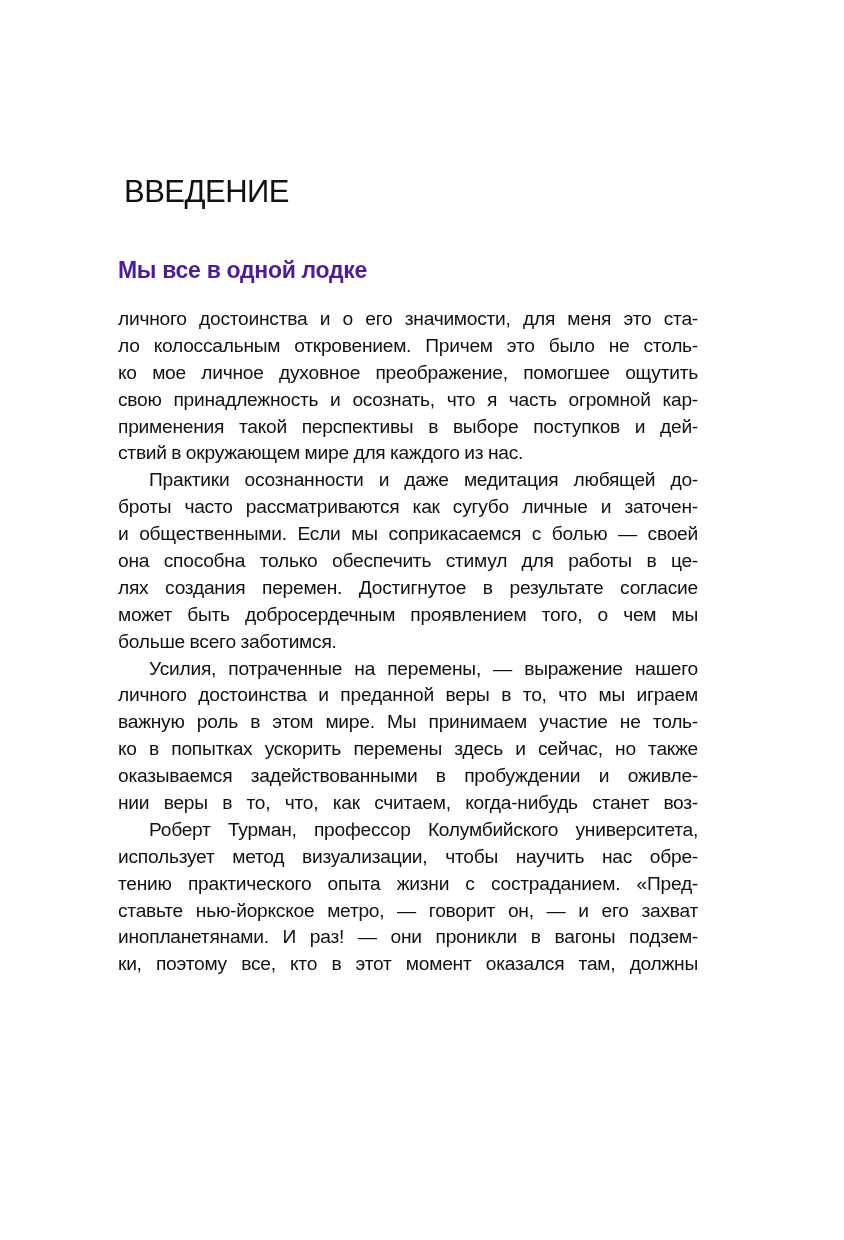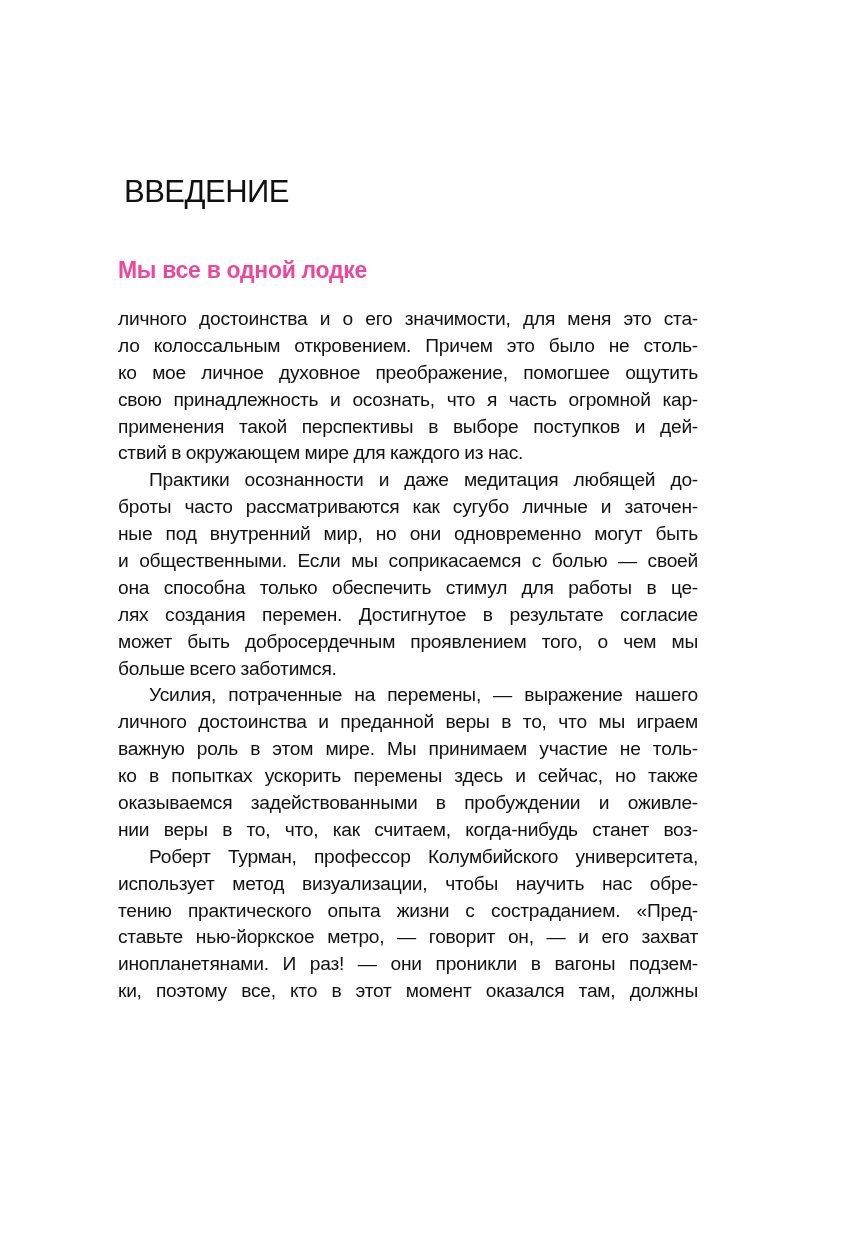--- a/index.html
+++ b/index.html
@@ -34,21 +34,21 @@
     }
     .section-title {
       position: absolute;
       top: 254px;
       left: 0;
       font-size: 23px;
       font-weight: bold;
       margin: 0;
       line-height: 32px;
       letter-spacing: -0.3px;
-      color: #ec4899;
+      color: #4c1d95;
     }
     .body-text {
       position: absolute;
       top: 306px;
       left: 0;
       width: 580px;
     }
     .para {
       margin: 0;
       font-size: 19.2px;
@@ -84,21 +84,20 @@
       <span class="line">личного достоинства и о его значимости, для меня это ста-</span>
       <span class="line">ло колоссальным откровением. Причем это было не столь-</span>
       <span class="line">ко мое личное духовное преображение, помогшее ощутить</span>
       <span class="line">свою принадлежность и осознать, что я часть огромной кар-</span>
       <span class="line">применения такой перспективы в выборе поступков и дей-</span>
       <span class="line last">ствий в окружающем мире для каждого из нас.</span>
     </p>
     <p class="para">
       <span class="line first">Практики осознанности и даже медитация любящей до-</span>
       <span class="line">броты часто рассматриваются как сугубо личные и заточен-</span>
-      <span class="line">ные под внутренний мир, но они одновременно могут быть</span>
       <span class="line">и общественными. Если мы соприкасаемся с болью — своей</span>
       <span class="line">она способна только обеспечить стимул для работы в це-</span>
       <span class="line">лях создания перемен. Достигнутое в результате согласие</span>
       <span class="line">может быть добросердечным проявлением того, о чем мы</span>
       <span class="line last">больше всего заботимся.</span>
     </p>
     <p class="para">
       <span class="line first">Усилия, потраченные на перемены, — выражение нашего</span>
       <span class="line">личного достоинства и преданной веры в то, что мы играем</span>
       <span class="line">важную роль в этом мире. Мы принимаем участие не толь-</span>

